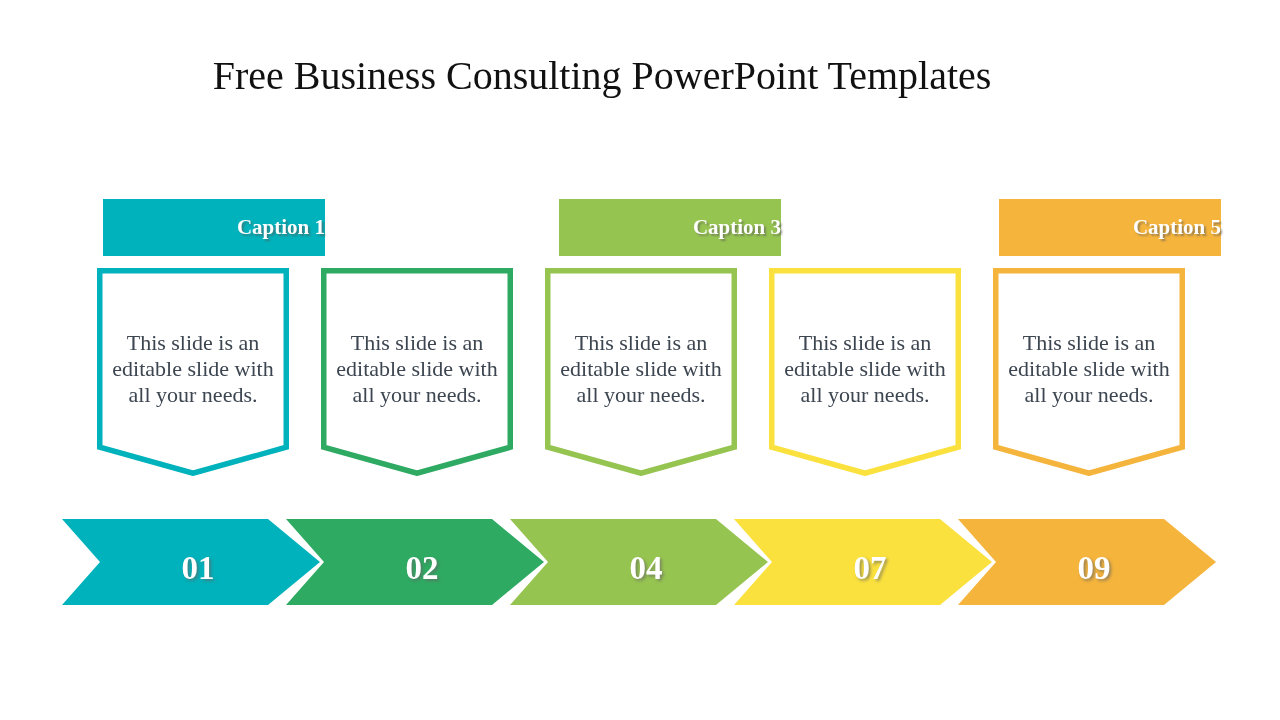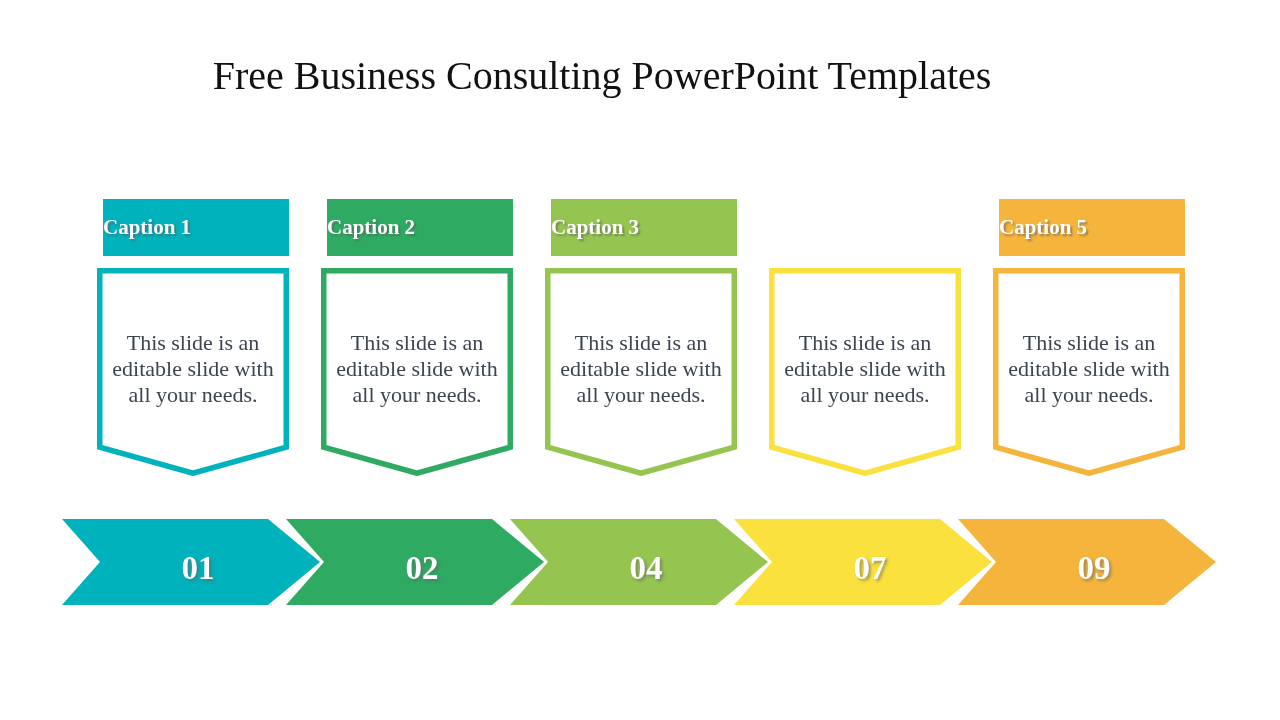--- a/index.html
+++ b/index.html
@@ -49,21 +49,22 @@
 
   
   .caption-box {
     position: absolute;
     left: 6px;
     top: 0px;
     width: 186px;
     height: 57px;
     display: flex;
     align-items: center;
-    justify-content: flex-start;
+    justify-content: flex-end;
+    padding-left: 36px;
   }
   .caption-label {
     font-family: "Liberation Serif", "DejaVu Serif", serif;
     font-size: 21px;
     font-weight: bold;
     color: #ffffff;
     text-shadow: 2px 2px 2px rgba(90,90,90,0.55);
     white-space: nowrap;
   }
 
@@ -138,32 +139,29 @@
           <div class="caption-label">Caption 1</div>
         </div>
         <div class="shield">
           <svg width="192" height="208" viewBox="0 0 192 208">
             <polygon points="2.75,2.75 189.25,2.75 189.25,179.25 96,205.25 2.75,179.25" fill="#ffffff" stroke="#00b2bb" stroke-width="5.5" stroke-linejoin="miter"></polygon>
           </svg>
           <div class="shield-text" style="color: rgb(60, 69, 80);">This slide is an editable slide with all your needs.</div>
         </div>
       </div>
       <div class="column" style="left: 321px;">
-        <div class="caption-box" style="background: rgb(46, 170, 98);">
-          <div class="caption-label">Caption 2</div>
-        </div>
         <div class="shield">
           <svg width="192" height="208" viewBox="0 0 192 208">
             <polygon points="2.75,2.75 189.25,2.75 189.25,179.25 96,205.25 2.75,179.25" fill="#ffffff" stroke="#2eaa62" stroke-width="5.5" stroke-linejoin="miter"></polygon>
           </svg>
           <div class="shield-text" style="color: rgb(60, 69, 80);">This slide is an editable slide with all your needs.</div>
         </div>
       </div>
       <div class="column" style="left: 545px;">
-        <div class="caption-box" style="background: rgb(150, 196, 81);">
+        <div class="caption-box" style="background: rgb(150, 196, 81); margin-left: 8px;">
           <div class="caption-label">Caption 3</div>
         </div>
         <div class="shield">
           <svg width="192" height="208" viewBox="0 0 192 208">
             <polygon points="2.75,2.75 189.25,2.75 189.25,179.25 96,205.25 2.75,179.25" fill="#ffffff" stroke="#96c451" stroke-width="5.5" stroke-linejoin="miter"></polygon>
           </svg>
           <div class="shield-text" style="color: rgb(60, 69, 80);">This slide is an editable slide with all your needs.</div>
         </div>
       </div>
       <div class="column" style="left: 769px;">

